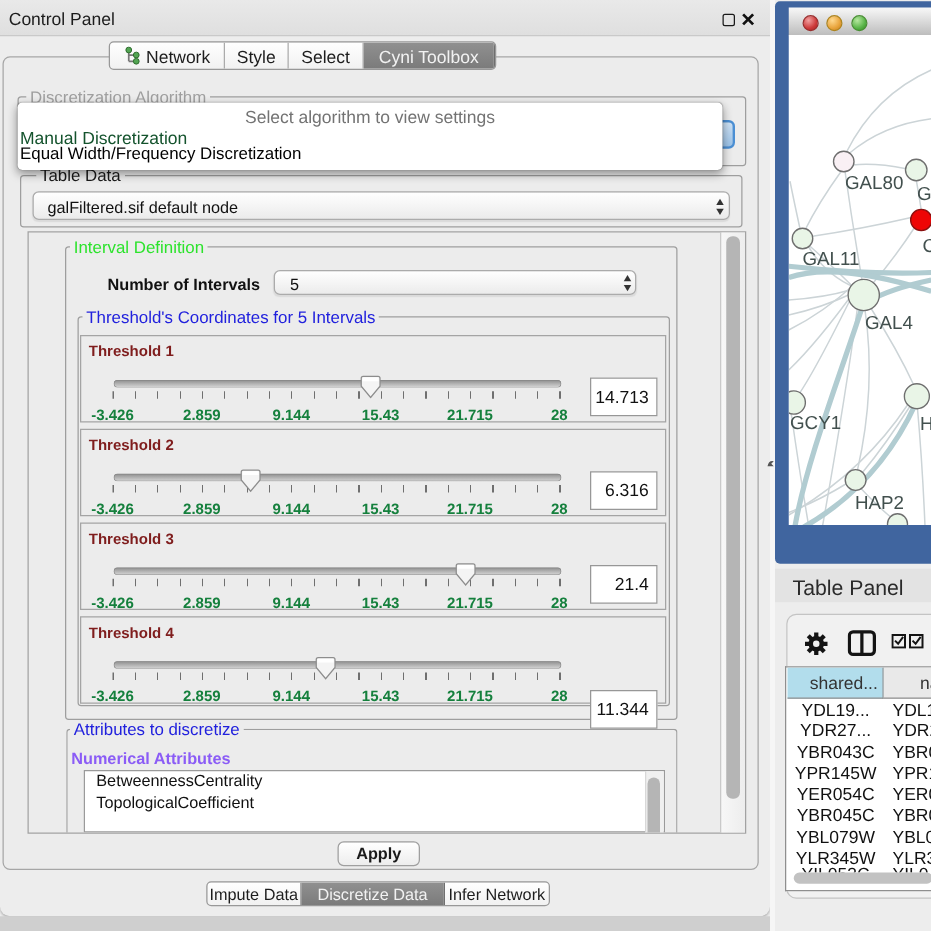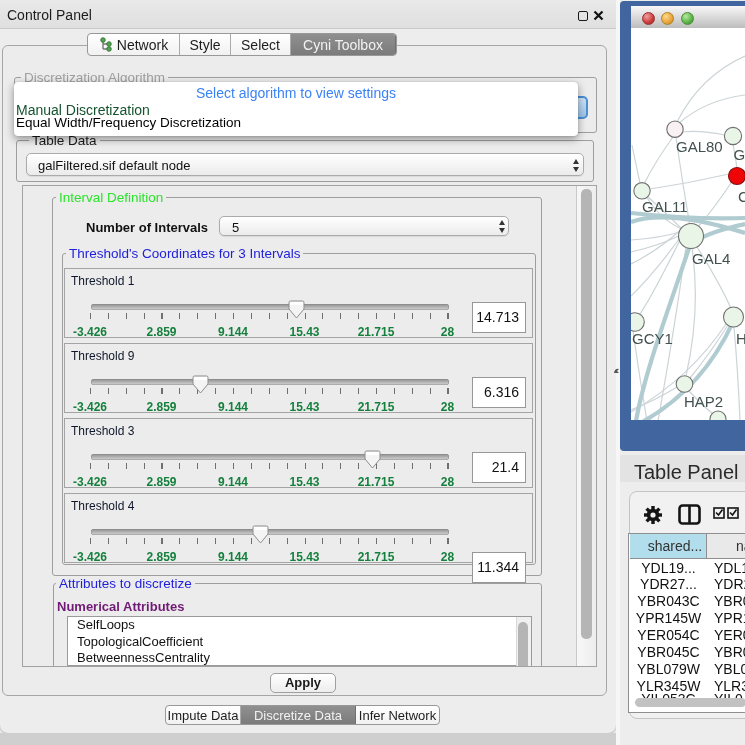--- a/index.html
+++ b/index.html
@@ -31,41 +31,41 @@
 .arrUD:before{top:0;border-bottom:5px solid #333;}
 .arrUD:after{top:8px;border-top:5px solid #333;}
 .bold{font-weight:bold;}
 
 .track{position:absolute;height:6px;border-radius:3px;background:linear-gradient(#8d8d8d,#b6b6b6 55%,#d6d6d6);box-shadow:inset 0 0 0 .5px #888;}
 .ticks{position:absolute;height:6px;background-image:repeating-linear-gradient(90deg,#6f6f6f 0,#6f6f6f 1px,transparent 1px,transparent 17.875px);}
 .tlab{position:absolute;font-size:12px;font-weight:bold;color:#15803d;transform:translateX(-50%);white-space:nowrap;}
 .vbox{position:absolute;width:54px;height:31px;background:#fff;border:1px solid #979797;box-sizing:border-box;font-size:14px;color:#111;text-align:right;line-height:29px;padding-right:6px;}
 .thumb{position:absolute;width:17px;height:19px;}
 .tbox{position:absolute;left:64px;width:469px;height:70px;border:1px solid #a4a4a4;box-sizing:border-box;}
-.tname{position:absolute;left:6px;top:5px;font-size:12px;font-weight:normal;color:#0f172a;}
+.tname{position:absolute;left:6px;top:5px;font-size:12px;font-weight:bold;color:#7f1d1d;}
 
 #popup{left:14px;top:82px;width:564px;height:54px;background:#fff;border-radius:4px;box-shadow:0 3px 8px rgba(0,0,0,.4),0 0 1px rgba(0,0,0,.3);}
-#popup .hint{position:absolute;left:0;right:0;top:3px;text-align:center;font-size:14px;color:#3b82f6;}
+#popup .hint{position:absolute;left:0;right:0;top:3px;text-align:center;font-size:14px;color:#737373;}
 #popup .it1{position:absolute;left:2px;top:20px;font-size:14px;font-weight:normal;color:#14532d;}
 #popup .it2{position:absolute;left:2px;top:33px;font-size:13.5px;color:#000;}
 
 #numlist{left:67px;top:616px;width:465px;height:50px;background:#fff;border:1px solid #9a9a9a;box-sizing:border-box;overflow:hidden;}
 #numlist div{font-size:13px;color:#111;margin-left:9px;height:16.5px;line-height:16.5px;}
 
 .sbthumb{position:absolute;background:#b5b5b5;border-radius:5px;}
 
 #apply{left:270px;top:673px;width:66px;height:20px;background:linear-gradient(#ffffff,#ededed);border:1px solid #9f9f9f;border-radius:5px;box-sizing:border-box;text-align:center;font-size:13px;font-weight:bold;color:#1a1a1a;line-height:18px;}
 
 #gapstrip{left:616px;top:0;width:4px;height:745px;background:#f6f6f6;}
 #netwin{left:620px;top:1px;width:125px;height:450px;background:#40659f;border-radius:4px 0 0 4px;}
 #nettitle{left:631px;top:6px;width:114px;height:22px;background:linear-gradient(#f8f8f8,#bdbdbd);border-bottom:1px solid #8e8e8e;}
 .light{position:absolute;top:5.5px;width:11px;height:11px;border-radius:50%;}
 #netcanvas{left:631px;top:28px;width:114px;height:392px;background:#fff;overflow:hidden;}
 #tphead{left:620px;top:455px;width:125px;height:27px;background:#e3e3e3;}
-#tphead span{position:absolute;left:14px;top:6px;font-size:20px;color:#2a2a2a;}
+#tphead span{position:absolute;left:14px;top:6px;font-size:17px;color:#2a2a2a;}
 #tpbody{left:620px;top:482px;width:125px;height:263px;background:#ededed;}
 #tppanel{left:629px;top:491px;width:130px;height:228px;background:#f1f1f1;border:1px solid #c4c4c4;border-radius:8px;box-sizing:border-box;}
 #tableview{left:628px;top:533px;width:117px;height:180px;background:#fff;border-left:1px solid #8f8f8f;border-top:1px solid #8f8f8f;border-bottom:1px solid #8f8f8f;box-sizing:border-box;overflow:hidden;}
 .th1{position:absolute;left:1px;top:0;width:77px;height:25px;background:#b2ddec;border-right:1px solid #8f8f8f;border-bottom:1px solid #8f8f8f;box-sizing:border-box;text-align:center;font-size:14px;color:#333;line-height:25px;}
 .th2{position:absolute;left:78px;top:0;width:39px;height:25px;background:#e9e9e9;border-bottom:1px solid #8f8f8f;box-sizing:border-box;font-size:14px;color:#333;line-height:25px;padding-left:29px;}
 #trows{position:absolute;left:1px;top:25.5px;width:116px;height:135px;overflow:hidden;font-size:14px;color:#111;}
 .trow{height:16.9px;line-height:16.9px;white-space:nowrap;}
 .c1{display:inline-block;width:77px;text-align:center;}
 .c2{display:inline-block;padding-left:7px;}
 </style>
@@ -110,42 +110,42 @@
 
   <div class="abs gbox" style="left:29px;top:11px;width:490px;height:379px;"></div>
   <div class="abs glab grlab" style="left:33px;top:5px;">Interval Definition</div>
   <div class="abs bold" style="left:63px;top:34px;font-size:13px;color:#111;">Number of Intervals</div>
   <div class="abs combo" style="left:196px;top:30px;width:290px;height:20px;">
     <span style="left:12px;top:3px;">5</span>
     <div class="arrUD" style="left:279px;top:3px;"></div>
   </div>
 
   <div class="abs gbox" style="left:39px;top:67px;width:474px;height:312px;"></div>
-  <div class="abs glab blab" style="left:43px;top:61px;">Threshold's Coordinates for 3 Intervals</div>
+  <div class="abs glab blab" style="left:43px;top:61px;">Threshold's Coordinates for 5 Intervals</div>
 </div>
 
 <div id="thresholds">
     <div class="abs tbox" style="top:268px;background:#ececec;">
   <div class="tname">Threshold 1</div>
   <div class="track" style="left:26px;top:35px;width:358px;"></div>
   <div class="ticks" style="left:25px;top:44px;width:359px;"></div>
       <div class="tlab" style="left:25px;top:56px;">-3.426</div>
       <div class="tlab" style="left:96.5px;top:56px;">2.859</div>
       <div class="tlab" style="left:168px;top:56px;">9.144</div>
       <div class="tlab" style="left:239.5px;top:56px;">15.43</div>
       <div class="tlab" style="left:311px;top:56px;">21.715</div>
       <div class="tlab" style="left:382.5px;top:56px;">28</div>
       <svg class="thumb" style="left:223px;top:31px;" width="17" height="19" viewBox="0 0 17 19">
     <path d="M2.5 1 H14.5 Q16 1 16 2.5 V9 L8.5 18 L1 9 V2.5 Q1 1 2.5 1 Z" fill="#f4f4f4" stroke="#8d8d8d" stroke-width="1"></path>
     <path d="M3 2 H14 Q15 2 15 3 V5 H2 V3 Q2 2 3 2 Z" fill="#ffffff"></path>
   </svg>
   <div class="vbox" style="left:407px;top:33px;">14.713</div>
 </div>
     <div class="abs tbox" style="top:343px;background:#ececec;">
-  <div class="tname">Threshold 9</div>
+  <div class="tname">Threshold 2</div>
   <div class="track" style="left:26px;top:35px;width:358px;"></div>
   <div class="ticks" style="left:25px;top:44px;width:359px;"></div>
       <div class="tlab" style="left:25px;top:56px;">-3.426</div>
       <div class="tlab" style="left:96.5px;top:56px;">2.859</div>
       <div class="tlab" style="left:168px;top:56px;">9.144</div>
       <div class="tlab" style="left:239.5px;top:56px;">15.43</div>
       <div class="tlab" style="left:311px;top:56px;">21.715</div>
       <div class="tlab" style="left:382.5px;top:56px;">28</div>
       <svg class="thumb" style="left:127.30000000000001px;top:31px;" width="17" height="19" viewBox="0 0 17 19">
     <path d="M2.5 1 H14.5 Q16 1 16 2.5 V9 L8.5 18 L1 9 V2.5 Q1 1 2.5 1 Z" fill="#f4f4f4" stroke="#8d8d8d" stroke-width="1"></path>
@@ -182,25 +182,24 @@
       <svg class="thumb" style="left:187px;top:31px;" width="17" height="19" viewBox="0 0 17 19">
     <path d="M2.5 1 H14.5 Q16 1 16 2.5 V9 L8.5 18 L1 9 V2.5 Q1 1 2.5 1 Z" fill="#f4f4f4" stroke="#8d8d8d" stroke-width="1"></path>
     <path d="M3 2 H14 Q15 2 15 3 V5 H2 V3 Q2 2 3 2 Z" fill="#ffffff"></path>
   </svg>
   <div class="vbox" style="left:407px;top:33px;margin-top:25px;">11.344</div>
 </div>
   </div>
 
 <div class="abs gbox" style="left:53px;top:583px;width:489px;height:90px;clip-path:inset(0 0 7px 0);"></div>
 <div class="abs glab blab" style="left:56px;top:577px;">Attributes to discretize</div>
-<div class="abs bold" style="left:57px;top:599px;font-size:13px;color:#701a75;">Numerical Attributes</div>
+<div class="abs bold" style="left:57px;top:599px;font-size:13px;color:#8b5cf6;">Numerical Attributes</div>
 <div class="abs" id="numlist">
-  <div>SelfLoops</div>
+  <div>BetweennessCentrality</div>
   <div>TopologicalCoefficient</div>
-  <div>BetweennessCentrality</div>
 </div>
 <div class="abs" style="left:516px;top:617px;width:15px;height:49px;background:#f0f0f0;border-left:1px solid #d8d8d8;box-sizing:border-box;"></div>
 <div class="abs sbthumb" style="left:518px;top:622px;width:10px;height:44px;border-radius:5px 5px 0 0;"></div>
 
 <div class="abs" style="left:576px;top:186px;width:20px;height:480px;background:linear-gradient(90deg,#f7f7f7,#ededed);border-left:1px solid #c9c9c9;box-sizing:border-box;"></div>
 <div class="abs sbthumb" style="left:581px;top:189px;width:11px;height:450px;"></div>
 
 <div class="abs" id="apply">Apply</div>
 
 <div class="abs seg" id="bottabs">

